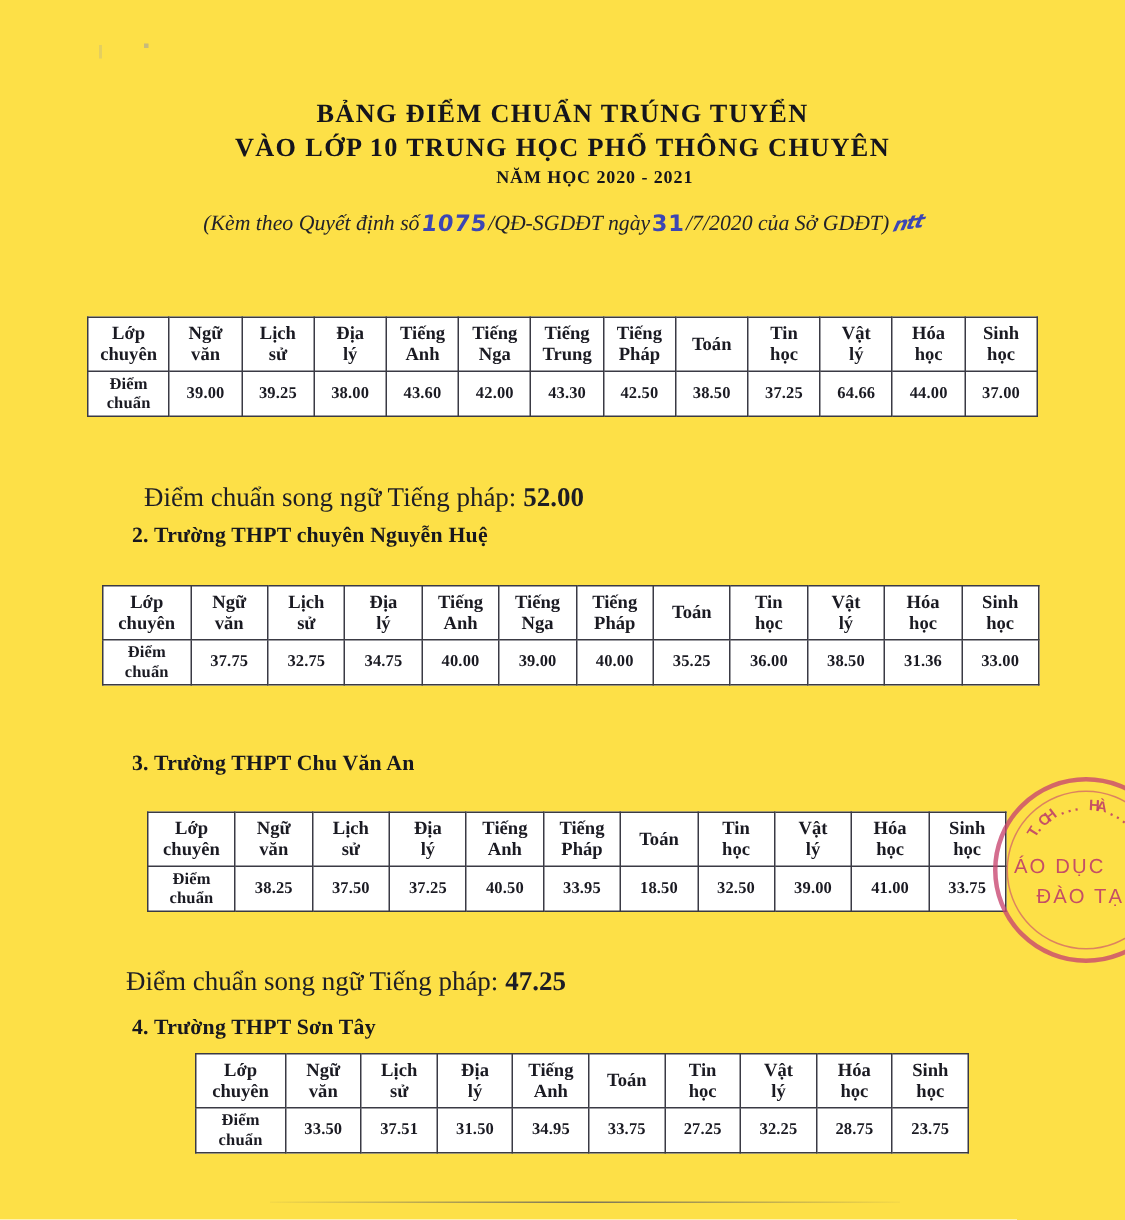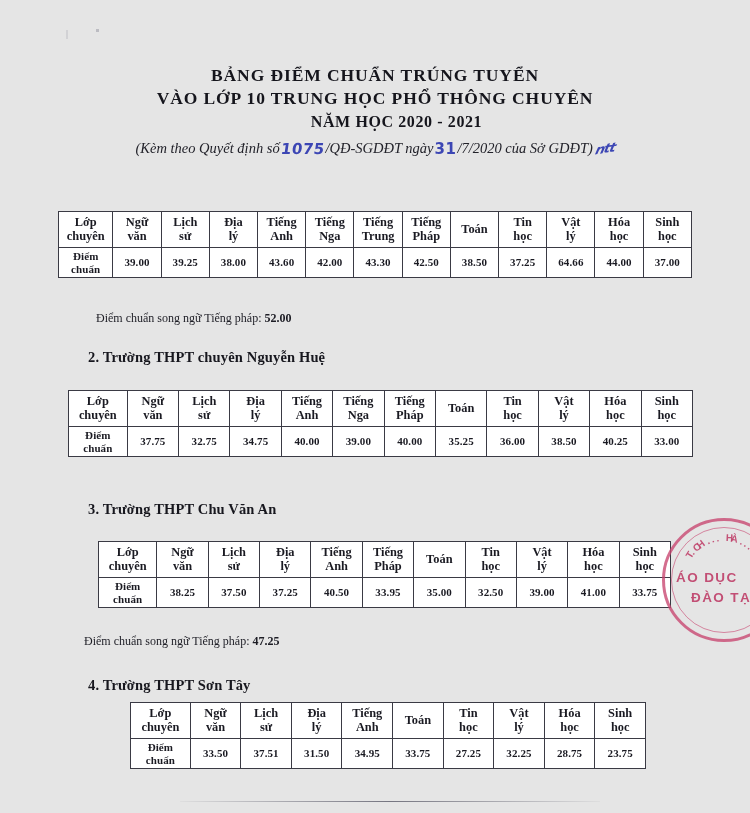--- a/index.html
+++ b/index.html
@@ -12,21 +12,21 @@
     height: 813px;
     position: relative;
     overflow: hidden;
     font-family: "Liberation Serif", "DejaVu Serif", serif;
     color: #1c1c22;
   }
 
   .page {
     position: absolute;
     inset: 0;
-    background: #e5e5e5;
+    background: #fde047;
   }
 
   
   .speck {
     position: absolute;
     background: #9a9aa6;
     opacity: .55;
   }
 
   
@@ -37,21 +37,21 @@
     top: 64px;
     text-align: center;
   }
   .title-line {
     font-weight: bold;
     letter-spacing: .9px;
     line-height: 1.33;
     font-size: 17.5px;
     color: #15151c;
   }
-  .title-line.l3 { font-size: 16px; letter-spacing: .6px; padding-left: 43px; }
+  .title-line.l3 { font-size: 12px; letter-spacing: .6px; padding-left: 43px; }
 
   .decree {
     position: absolute;
     left: 0;
     right: 0;
     top: 139px;
     text-align: center;
     font-style: italic;
     font-size: 14.5px;
     color: #22222a;
@@ -87,23 +87,24 @@
     font-weight: bold;
     font-size: 14.5px;
     letter-spacing: .15px;
     color: #17171e;
     white-space: nowrap;
   }
 
   
   .note {
     position: absolute;
-    font-size: 12px;
+    font-size: 18px;
     color: #1d1d25;
     white-space: nowrap;
+    margin-top: 10px;
   }
   .note b { font-weight: bold; }
 
   
   .score-table {
     position: absolute;
     border-collapse: collapse;
     table-layout: fixed;
     background: #fff;
   }
@@ -151,21 +152,21 @@
     position: absolute;
     inset: 9px;
     border: 1.5px solid #c8456f;
     border-radius: 50%;
     opacity: .6;
   }
   .stamp .txt {
     position: absolute;
     color: #bf3f69;
     font-family: "Liberation Sans", sans-serif;
-    font-weight: bold;
+    font-weight: normal;
     letter-spacing: 1.4px;
     opacity: .9;
     white-space: nowrap;
   }
   .stamp .arc-ch {
     position: absolute;
     left: 50%;
     top: 50%;
     color: #bf3f69;
     font-family: "Liberation Sans", sans-serif;
@@ -296,21 +297,21 @@
           <td class="rowlab">Điểm<br>chuẩn</td>
           <td>37.75</td>
           <td>32.75</td>
           <td>34.75</td>
           <td>40.00</td>
           <td>39.00</td>
           <td>40.00</td>
           <td>35.25</td>
           <td>36.00</td>
           <td>38.50</td>
-          <td>40.25</td>
+          <td>31.36</td>
           <td>33.00</td>
         </tr>
       </tbody>
     </table>
 
   <div class="sec-head" style="left:88px;top:501px;">3. Trường THPT Chu Văn An</div>
 
   <table class="score-table" id="table-2" style="left:98px;top:541px;width:573px;">
       <colgroup>
         <col style="width:10.2%">
@@ -339,21 +340,21 @@
           <td>Hóa<br>học</td>
           <td>Sinh<br>học</td>
         </tr>
         <tr class="vals">
           <td class="rowlab">Điểm<br>chuẩn</td>
           <td>38.25</td>
           <td>37.50</td>
           <td>37.25</td>
           <td>40.50</td>
           <td>33.95</td>
-          <td>35.00</td>
+          <td>18.50</td>
           <td>32.50</td>
           <td>39.00</td>
           <td>41.00</td>
           <td>33.75</td>
         </tr>
       </tbody>
     </table>
 
   <div class="note" style="left:84px;top:634px;">
     <span>Điểm chuẩn song ngữ Tiếng pháp:</span>

